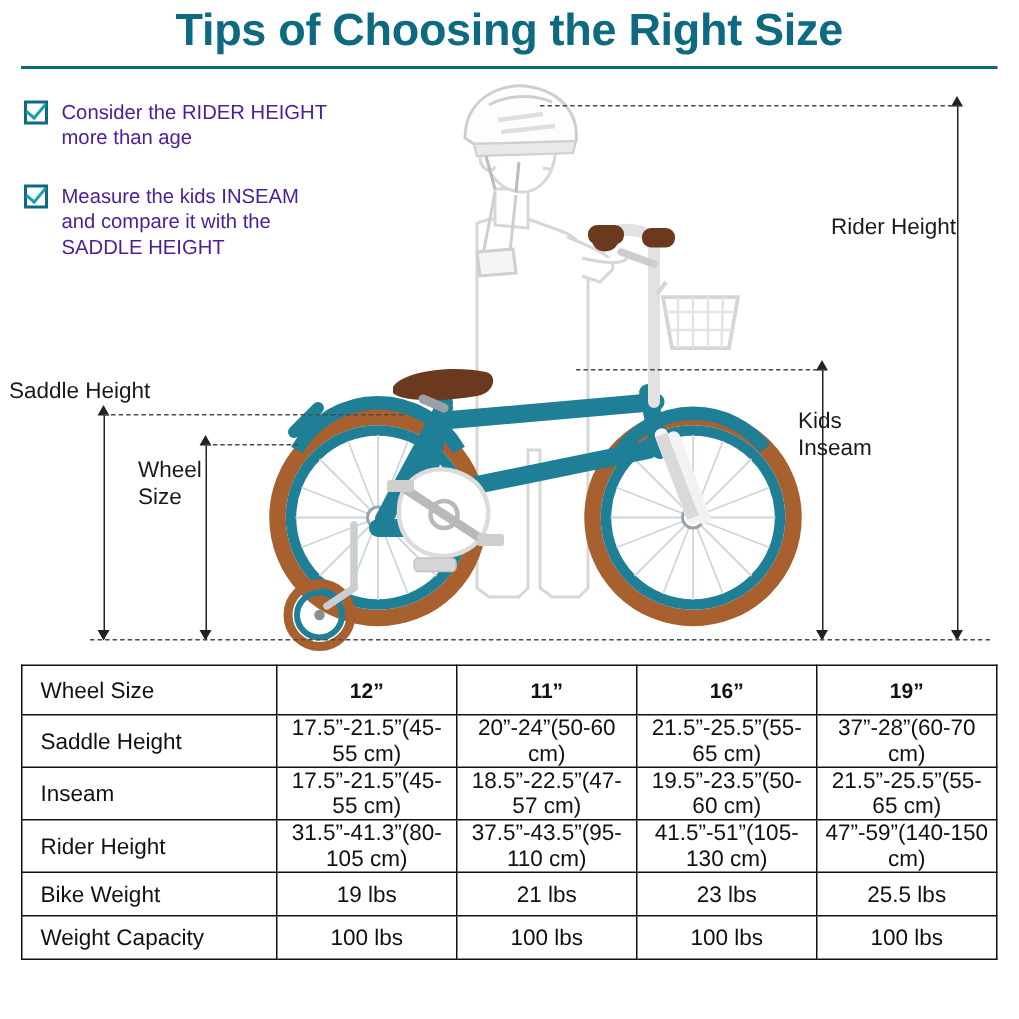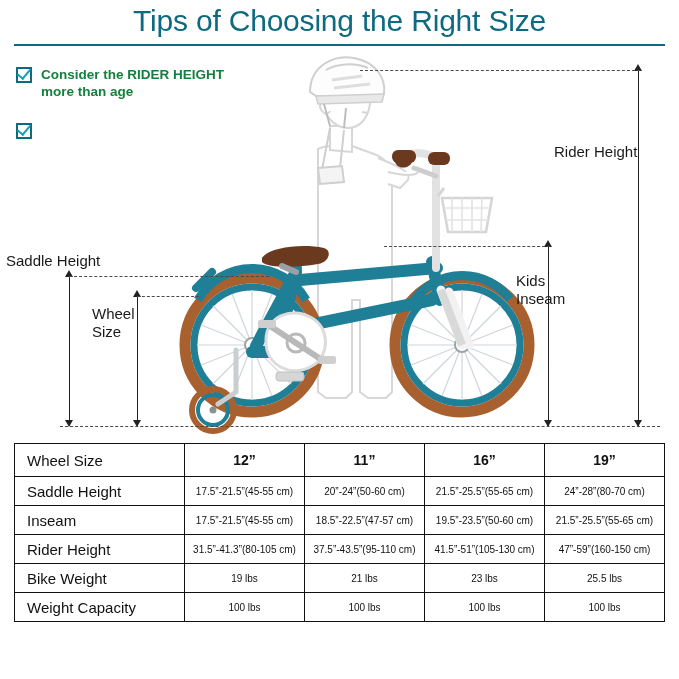--- a/index.html
+++ b/index.html
@@ -19,21 +19,21 @@
   }
 
   
   .title {
     position: absolute;
     left: 0;
     top: 4px;
     width: 679px;
     text-align: center;
     font-size: 30px;
-    font-weight: normal;
+    font-weight: bold;
     color: #0d6a80;
     letter-spacing: -0.2px;
     font-family: "Liberation Sans", sans-serif;
   }
   .title-rule {
     position: absolute;
     left: 14px;
     top: 44px;
     width: 651px;
     height: 2px;
@@ -63,23 +63,22 @@
     width: 6px;
     height: 11px;
     border-right: 2px solid #12a0b5;
     border-bottom: 2px solid #12a0b5;
     transform: rotate(40deg);
   }
   .bullet-text {
     margin-left: 9px;
     font-size: 13.5px;
     line-height: 17px;
-    color: #15803d;
+    color: #4c1d95;
     white-space: pre-line;
-    font-weight: bold;
   }
 
   
   .label {
     position: absolute;
     font-size: 15px;
     color: #1a1a1a;
     line-height: 18px;
     white-space: pre-line;
   }
@@ -116,21 +115,21 @@
     position: absolute;
     left: 14px;
     top: 443px;
     width: 651px;
     border-collapse: collapse;
     table-layout: fixed;
   }
   .spec-table td {
     border: 1px solid #111111;
     height: 28px;
-    font-size: 10px;
+    font-size: 15px;
     color: #111111;
     text-align: center;
     padding: 0 2px;
   }
   .spec-table td.rowhead {
     text-align: left;
     padding-left: 12px;
     font-size: 15px;
   }
   .spec-table td.colhead {
@@ -149,20 +148,23 @@
   <div class="title">Tips of Choosing the Right Size</div>
   <div class="title-rule"></div>
 
   <div class="bullet" style="left:16px; top:66px; width:260px;">
     <span class="check-box"></span>
     <span class="bullet-text">Consider the RIDER HEIGHT
 more than age</span>
   </div>
   <div class="bullet" style="left:16px; top:122px; width:260px;">
     <span class="check-box"></span>
+    <span class="bullet-text">Measure the kids INSEAM
+and compare it with the
+SADDLE HEIGHT</span>
   </div>
 
   <svg class="illus" width="679" height="440" viewBox="0 0 679 440">
 
     <g stroke="#d7d7d7" stroke-width="2" fill="#ffffff">
 
       <path d="M318 148 L318 392 L326 398 L346 398 L352 392 L352 300 L360 300 L360 392 L368 398 L386 398 L392 392 L392 180
                C392 168 386 158 374 154 L352 146 L330 146 C322 146 318 150 318 148 Z"></path>
 
       <path d="M330 126 L330 150 L352 152 L352 126 Z"></path>
@@ -314,21 +316,21 @@
   <div class="vline" style="left:638px; top:70px; height:356px;"></div>
   <div class="arrow-up" style="left:634px; top:64px;"></div>
   <div class="arrow-down" style="left:634px; top:420px;"></div>
   <div class="hline-dash" style="left:360px; top:70px; width:280px;"></div>
   <div class="label" style="left:554px; top:143px;">Rider Height</div>
 
   <div class="vline" style="left:548px; top:246px; height:180px;"></div>
   <div class="arrow-up" style="left:544px; top:240px;"></div>
   <div class="arrow-down" style="left:544px; top:420px;"></div>
   <div class="hline-dash" style="left:384px; top:246px; width:166px;"></div>
-  <div class="label" style="left:516px; top:272px;">Kids
+  <div class="label" style="left:532px; top:272px;">Kids
 Inseam</div>
 
   <div class="vline" style="left:69px; top:276px; height:150px;"></div>
   <div class="arrow-up" style="left:65px; top:270px;"></div>
   <div class="arrow-down" style="left:65px; top:420px;"></div>
   <div class="hline-dash" style="left:69px; top:276px; width:200px;"></div>
   <div class="label" style="left:6px; top:252px;">Saddle Height</div>
 
   <div class="vline" style="left:137px; top:296px; height:130px;"></div>
   <div class="arrow-up" style="left:133px; top:290px;"></div>
@@ -345,35 +347,35 @@
         <td class="colhead">12”</td>
         <td class="colhead">11”</td>
         <td class="colhead">16”</td>
         <td class="colhead">19”</td>
       </tr>
       <tr>
         <td class="rowhead">Saddle Height</td>
         <td>17.5”-21.5”(45-55 cm)</td>
         <td>20”-24”(50-60 cm)</td>
         <td>21.5”-25.5”(55-65 cm)</td>
-        <td>24”-28”(80-70 cm)</td>
+        <td>37”-28”(60-70 cm)</td>
       </tr>
       <tr>
         <td class="rowhead">Inseam</td>
         <td>17.5”-21.5”(45-55 cm)</td>
         <td>18.5”-22.5”(47-57 cm)</td>
         <td>19.5”-23.5”(50-60 cm)</td>
         <td>21.5”-25.5”(55-65 cm)</td>
       </tr>
       <tr>
         <td class="rowhead">Rider Height</td>
         <td>31.5”-41.3”(80-105 cm)</td>
         <td>37.5”-43.5”(95-110 cm)</td>
         <td>41.5”-51”(105-130 cm)</td>
-        <td>47”-59”(160-150 cm)</td>
+        <td>47”-59”(140-150 cm)</td>
       </tr>
       <tr>
         <td class="rowhead">Bike Weight</td>
         <td>19 lbs</td>
         <td>21 lbs</td>
         <td>23 lbs</td>
         <td>25.5 lbs</td>
       </tr>
       <tr>
         <td class="rowhead">Weight Capacity</td>

